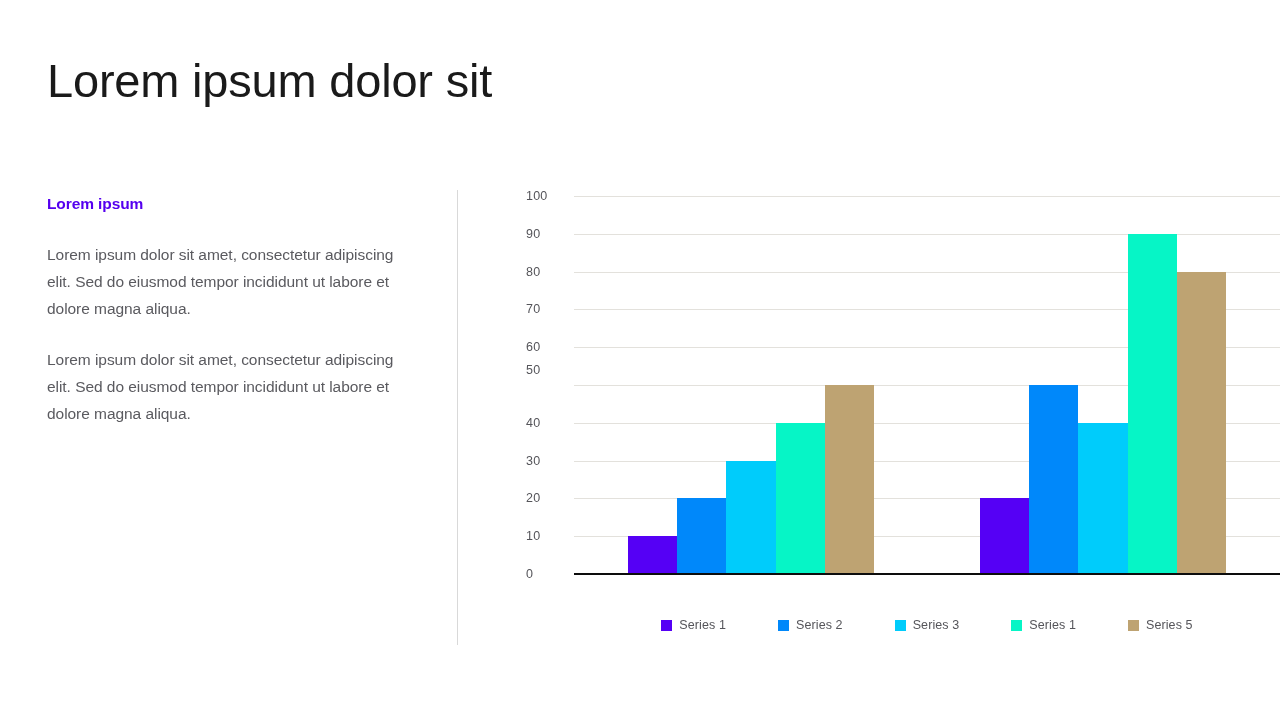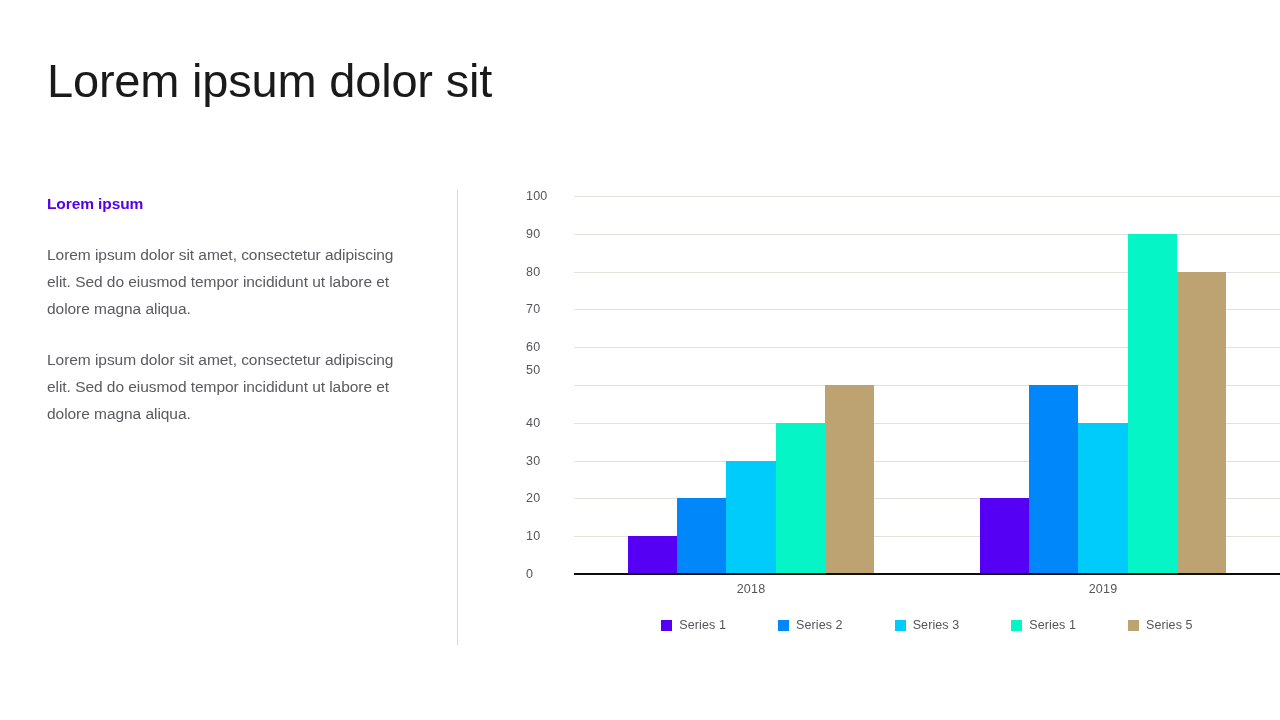--- a/index.html
+++ b/index.html
@@ -243,24 +243,20 @@
             <div class="bar" style="left: 201.6px; width: 49.2px; height: 151.2px; background: rgb(6, 245, 198);"></div>
             <div class="bar" style="left: 250.8px; width: 49.2px; height: 189px; background: rgb(190, 163, 114);"></div>
             <div class="bar" style="left: 406px; width: 49.2px; height: 75.6px; background: rgb(85, 0, 245);"></div>
             <div class="bar" style="left: 455.2px; width: 49.2px; height: 189px; background: rgb(0, 136, 250);"></div>
             <div class="bar" style="left: 504.4px; width: 49.2px; height: 151.2px; background: rgb(0, 204, 251);"></div>
             <div class="bar" style="left: 553.6px; width: 49.2px; height: 340.2px; background: rgb(6, 245, 198);"></div>
             <div class="bar" style="left: 602.8px; width: 49.2px; height: 302.4px; background: rgb(190, 163, 114);"></div>
           </div>
         <div class="baseline"></div>
       </div>
-      <div class="x-labels" id="x-labels">
-          <div class="x-label" style="left: 177px;">2018</div>
-          <div class="x-label" style="left: 529px;">2019</div>
-        </div>
       <div class="legend" id="legend">
           <div class="legend-item">
             <span class="legend-swatch" style="background: rgb(85, 0, 245);"></span>
             <span class="legend-label">Series 1</span>
           </div>
           <div class="legend-item">
             <span class="legend-swatch" style="background: rgb(0, 136, 250);"></span>
             <span class="legend-label">Series 2</span>
           </div>
           <div class="legend-item">

